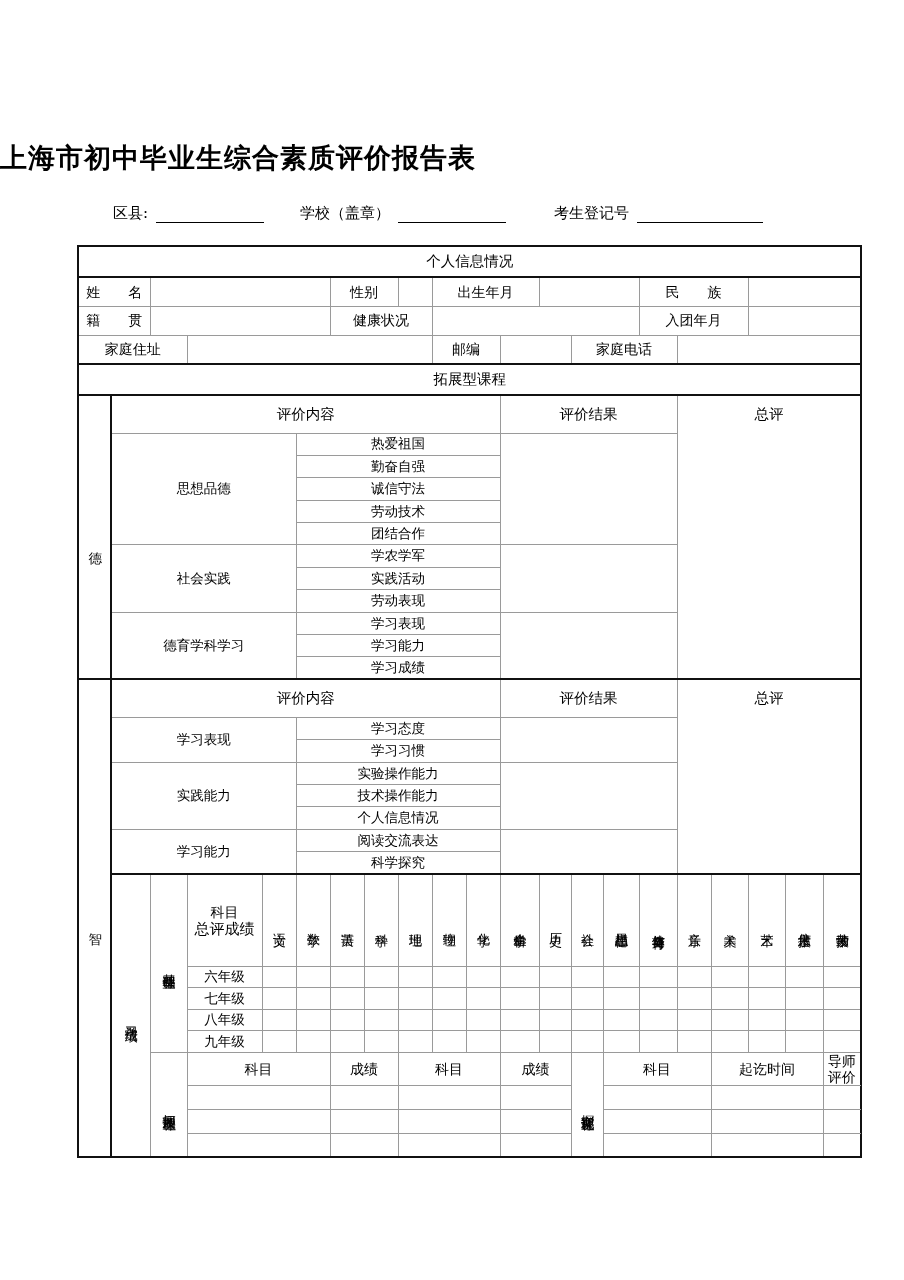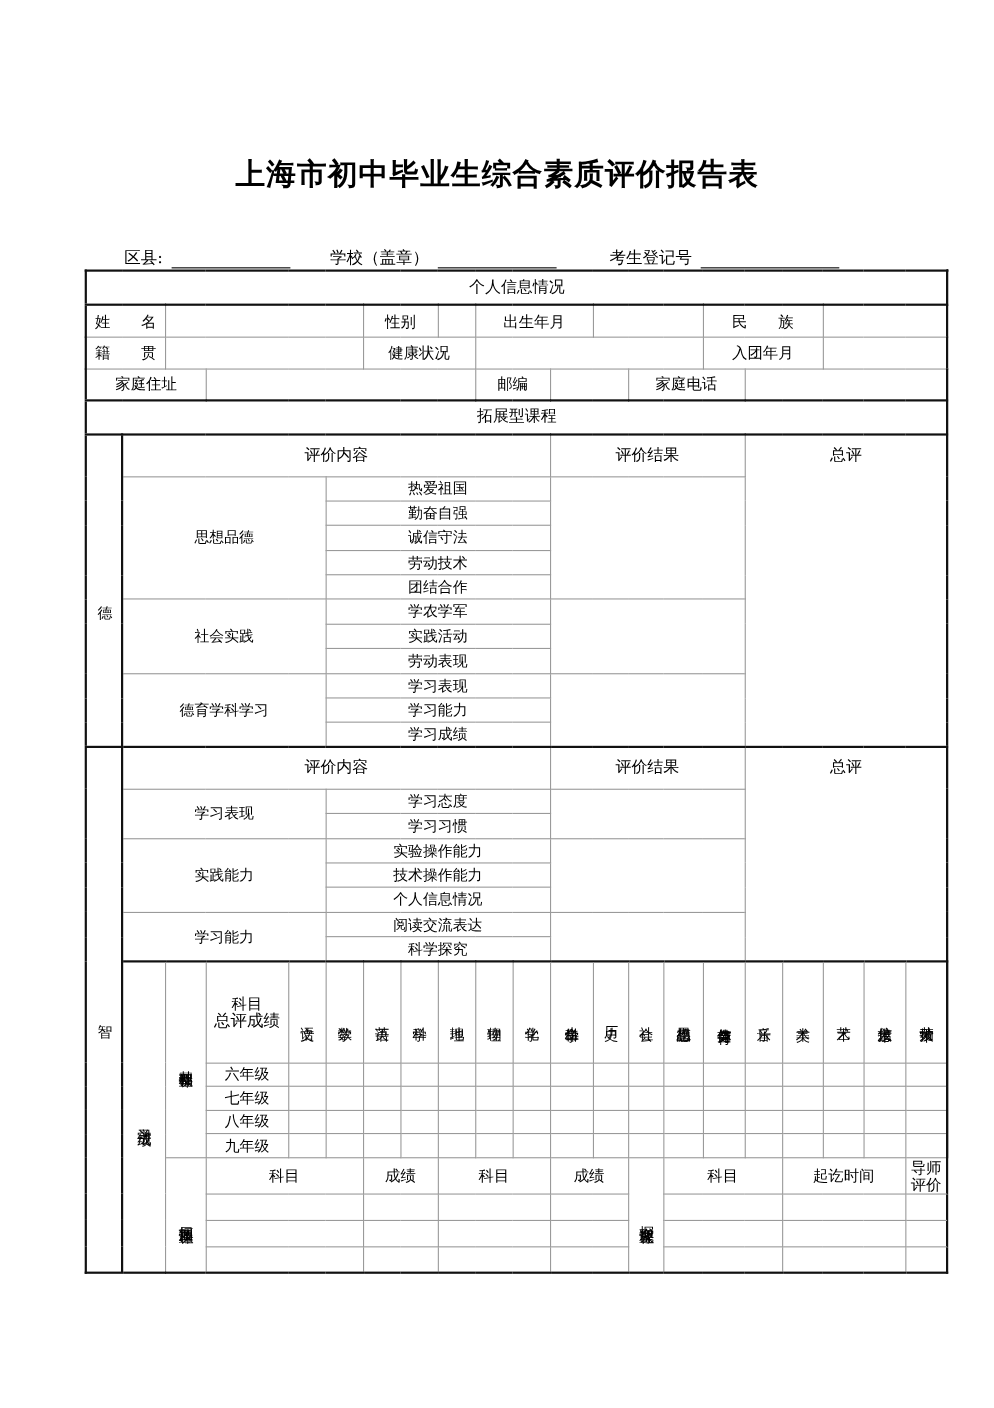--- a/index.html
+++ b/index.html
@@ -23,32 +23,32 @@
     width: 904px;
     height: 1280px;
   }
 
   
   .doc-title {
     position: absolute;
     left: 0;
     top: 140px;
     width: 904px;
-    text-align: center;
+    text-align: left;
     font-size: 27px;
     font-weight: bold;
     letter-spacing: 1px;
     font-family: "DejaVu Serif", "Liberation Serif", serif;
   }
 
   
   .hdr-line {
     position: absolute;
     left: 113px;
-    top: 225px;
+    top: 204px;
     width: 680px;
     height: 24px;
     font-size: 15px;
     font-family: "DejaVu Serif", "Liberation Serif", serif;
     white-space: nowrap;
   }
   .hdr-field { display: inline-block; vertical-align: bottom; }
   .hdr-label { display: inline-block; }
   .hdr-blank {
     display: inline-block;

